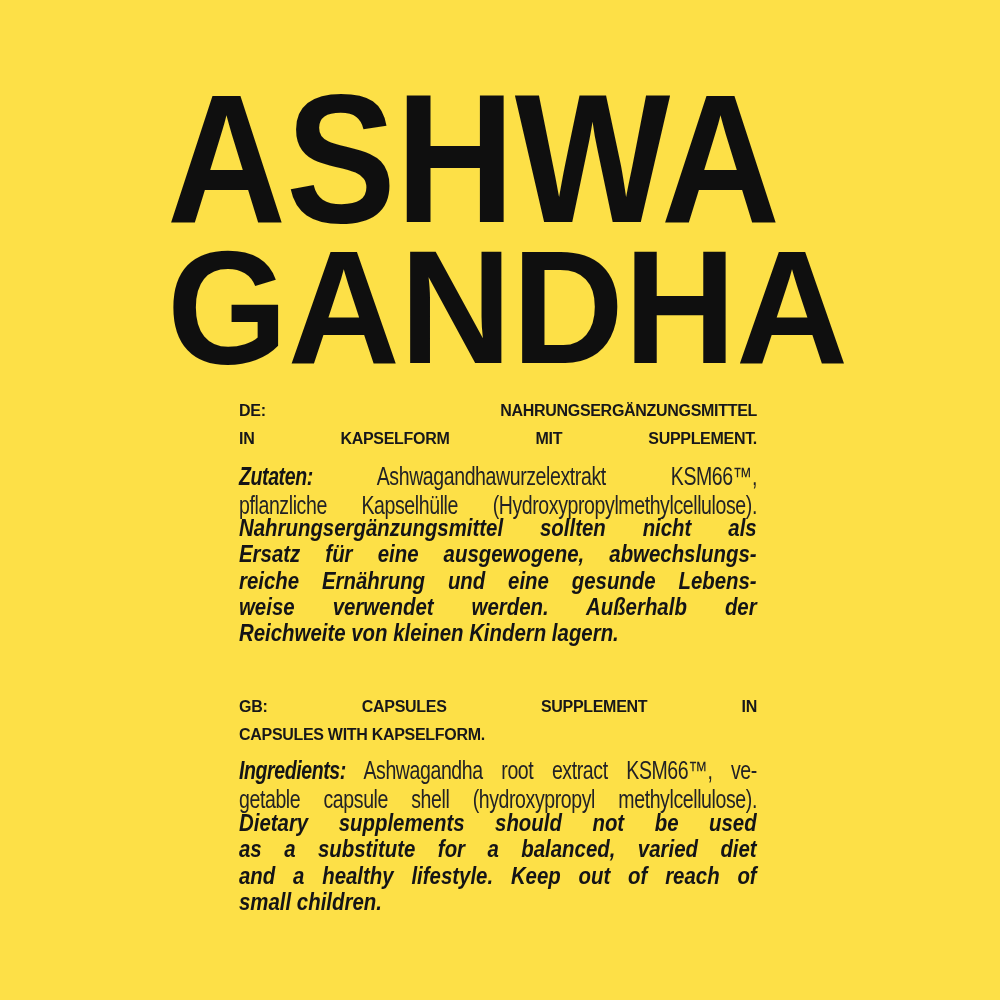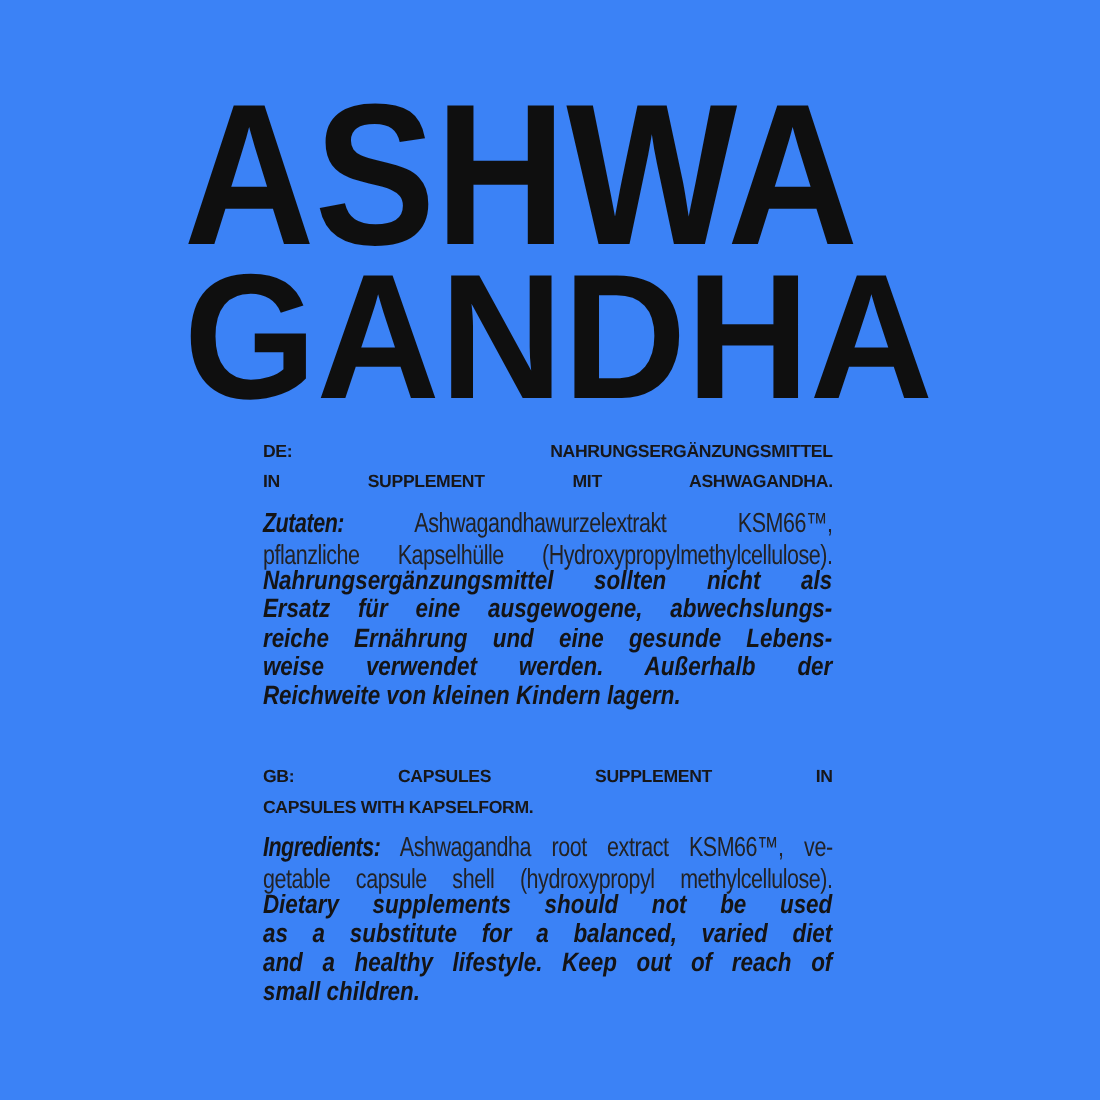--- a/index.html
+++ b/index.html
@@ -4,21 +4,21 @@
 <style>
   html, body {
     margin: 0;
     padding: 0;
     background: #ffffff;
   }
   .label {
     position: relative;
     width: 1000px;
     height: 1000px;
-    background: #3b82f6;
+    background: #fde047;
     overflow: hidden;
     font-family: "Liberation Sans", sans-serif;
     color: #1a1a1c;
   }
   
   .title-line {
     position: absolute;
     left: 167px;
     font-weight: 700;
     line-height: 1;
@@ -95,21 +95,21 @@
 
 <div class="label">
 
   <div>
     <div class="title-line title-line-1">ASHWA</div>
     <div class="title-line title-line-2">GANDHA</div>
   </div>
 
   <div class="block heading de-heading">
     <div class="stretch">DE: NAHRUNGSERGÄNZUNGSMITTEL</div>
-    <div class="stretch">IN SUPPLEMENT MIT ASHWAGANDHA.</div>
+    <div class="stretch">IN KAPSELFORM MIT SUPPLEMENT.</div>
   </div>
 
   <div class="block body-block de-body">
     <div class="stretch"><span class="ing-label">Zutaten:</span> <span>Ashwagandhawurzelextrakt KSM66™,</span></div>
     <div class="stretch">pflanzliche Kapselhülle (Hydroxypropylmethylcellulose).</div>
   </div>
 
   <div class="block warn-block de-warn">
     <div class="stretch">Nahrungsergänzungsmittel sollten nicht als</div>
     <div class="stretch">Ersatz für eine ausgewogene, abwechslungs-</div>

